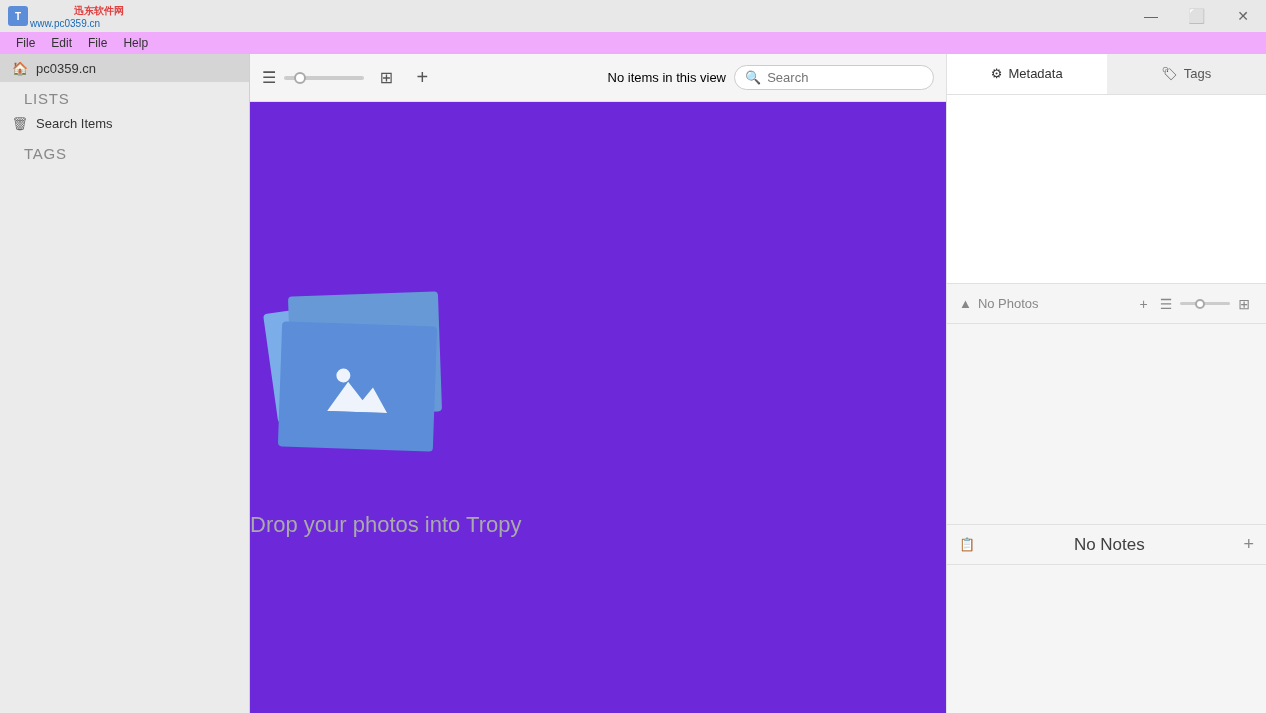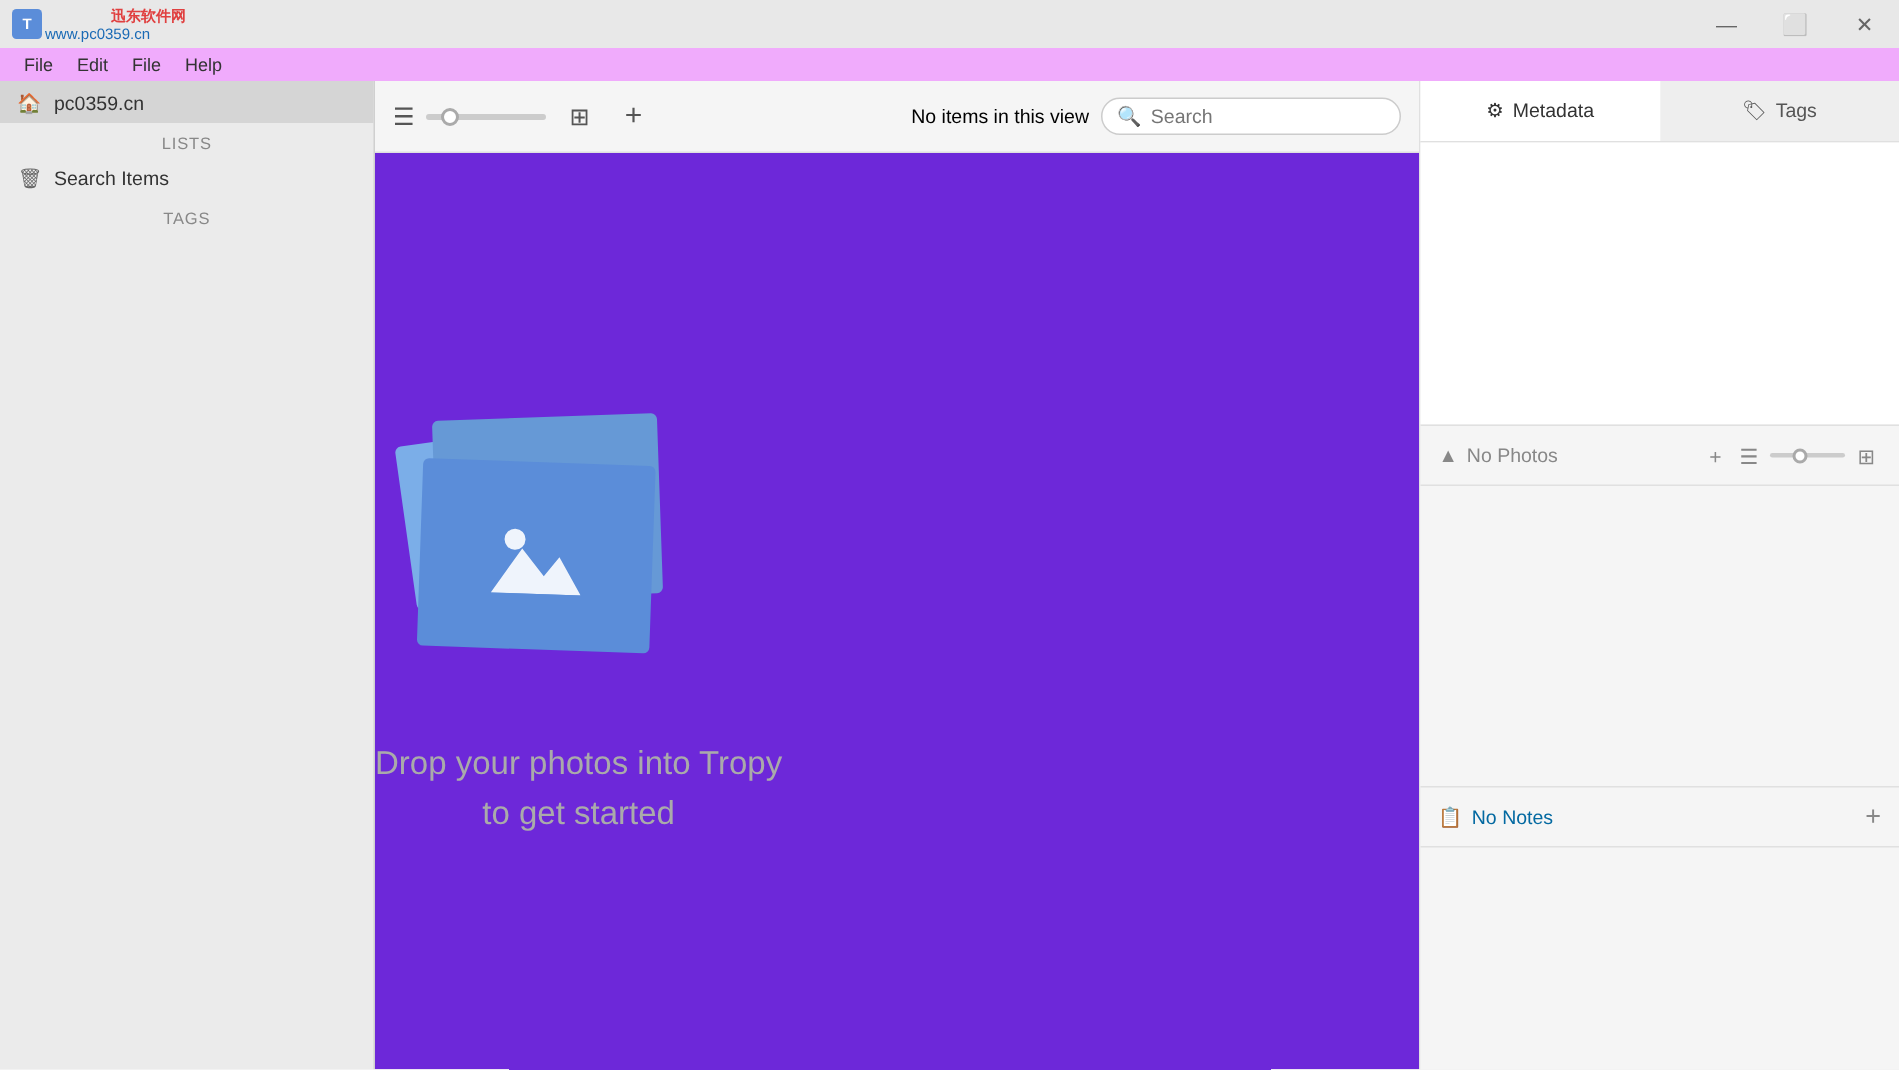--- a/index.html
+++ b/index.html
@@ -94,26 +94,25 @@
       padding: 6px 12px;
       font-size: 13px;
       color: #333;
       cursor: pointer;
       gap: 8px;
     }
     .sidebar-item.active {
       background: #d5d5d5;
     }
     .sidebar-section-label {
-      padding: 8px 12px 2px 12px;
-      font-size: 11px;
+      padding: 8px 12px 2px 24px;
+      font-size: 15px;
       color: #888;
       text-transform: uppercase;
       letter-spacing: 0.05em;
-      text-align: center;
     }
     .sidebar-icon {
       width: 16px;
       height: 16px;
       display: flex;
       align-items: center;
       justify-content: center;
       font-size: 13px;
       color: #666;
     }
@@ -385,23 +384,24 @@
       align-items: center;
       padding: 0 12px;
       gap: 6px;
       border-bottom: 1px solid #e0e0e0;
     }
     .notes-icon {
       font-size: 13px;
       color: #888;
     }
     .notes-label {
-      font-size: 13px;
-      color: #0369a1;
-      flex: 1;
+      font-size: 17px;
+      color: #404040;
+      flex: 1;
+      text-align: center;
     }
     .notes-add-btn {
       font-size: 18px;
       color: #888;
       cursor: pointer;
     }
     .notes-area {
       flex: 1;
       background: #f5f5f5;
     }
@@ -470,21 +470,20 @@
         <div class="photo-card photo-card-mid"></div>
         <div class="photo-card photo-card-front">
           <svg class="photo-icon-svg" viewBox="0 0 60 50" xmlns="http://www.w3.org/2000/svg">
             <polygon points="0,50 20,20 35,38 45,25 60,50" fill="white" opacity="0.9"></polygon>
             <circle cx="15" cy="14" r="7" fill="white" opacity="0.9"></circle>
           </svg>
         </div>
       </div>
       <div class="drop-text">
         <div>Drop your photos into Tropy</div>
-        <div>to get started</div>
       </div>
     </div>
   </div>
 
   <div class="right-panel">
     <div class="right-panel-tabs">
       <div class="panel-tab active">
         <span>⚙</span>
         <span>Metadata</span>
       </div>

